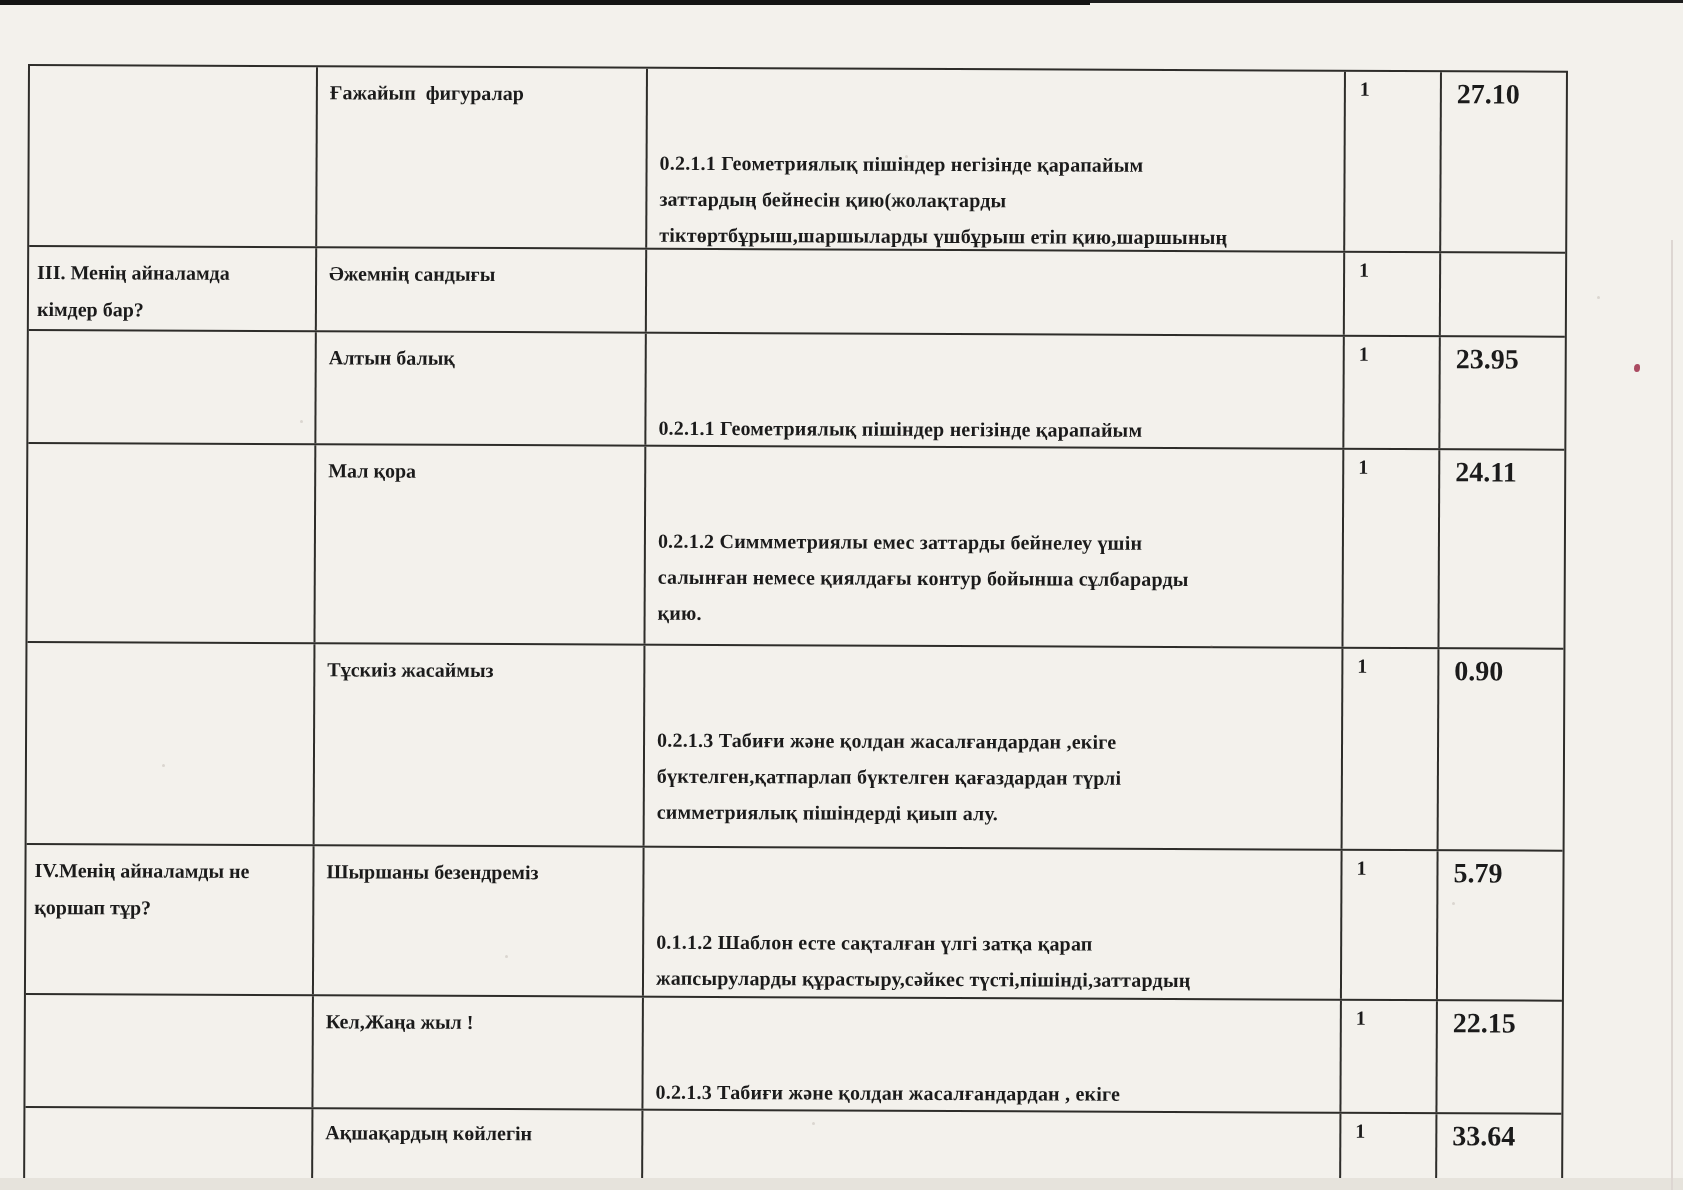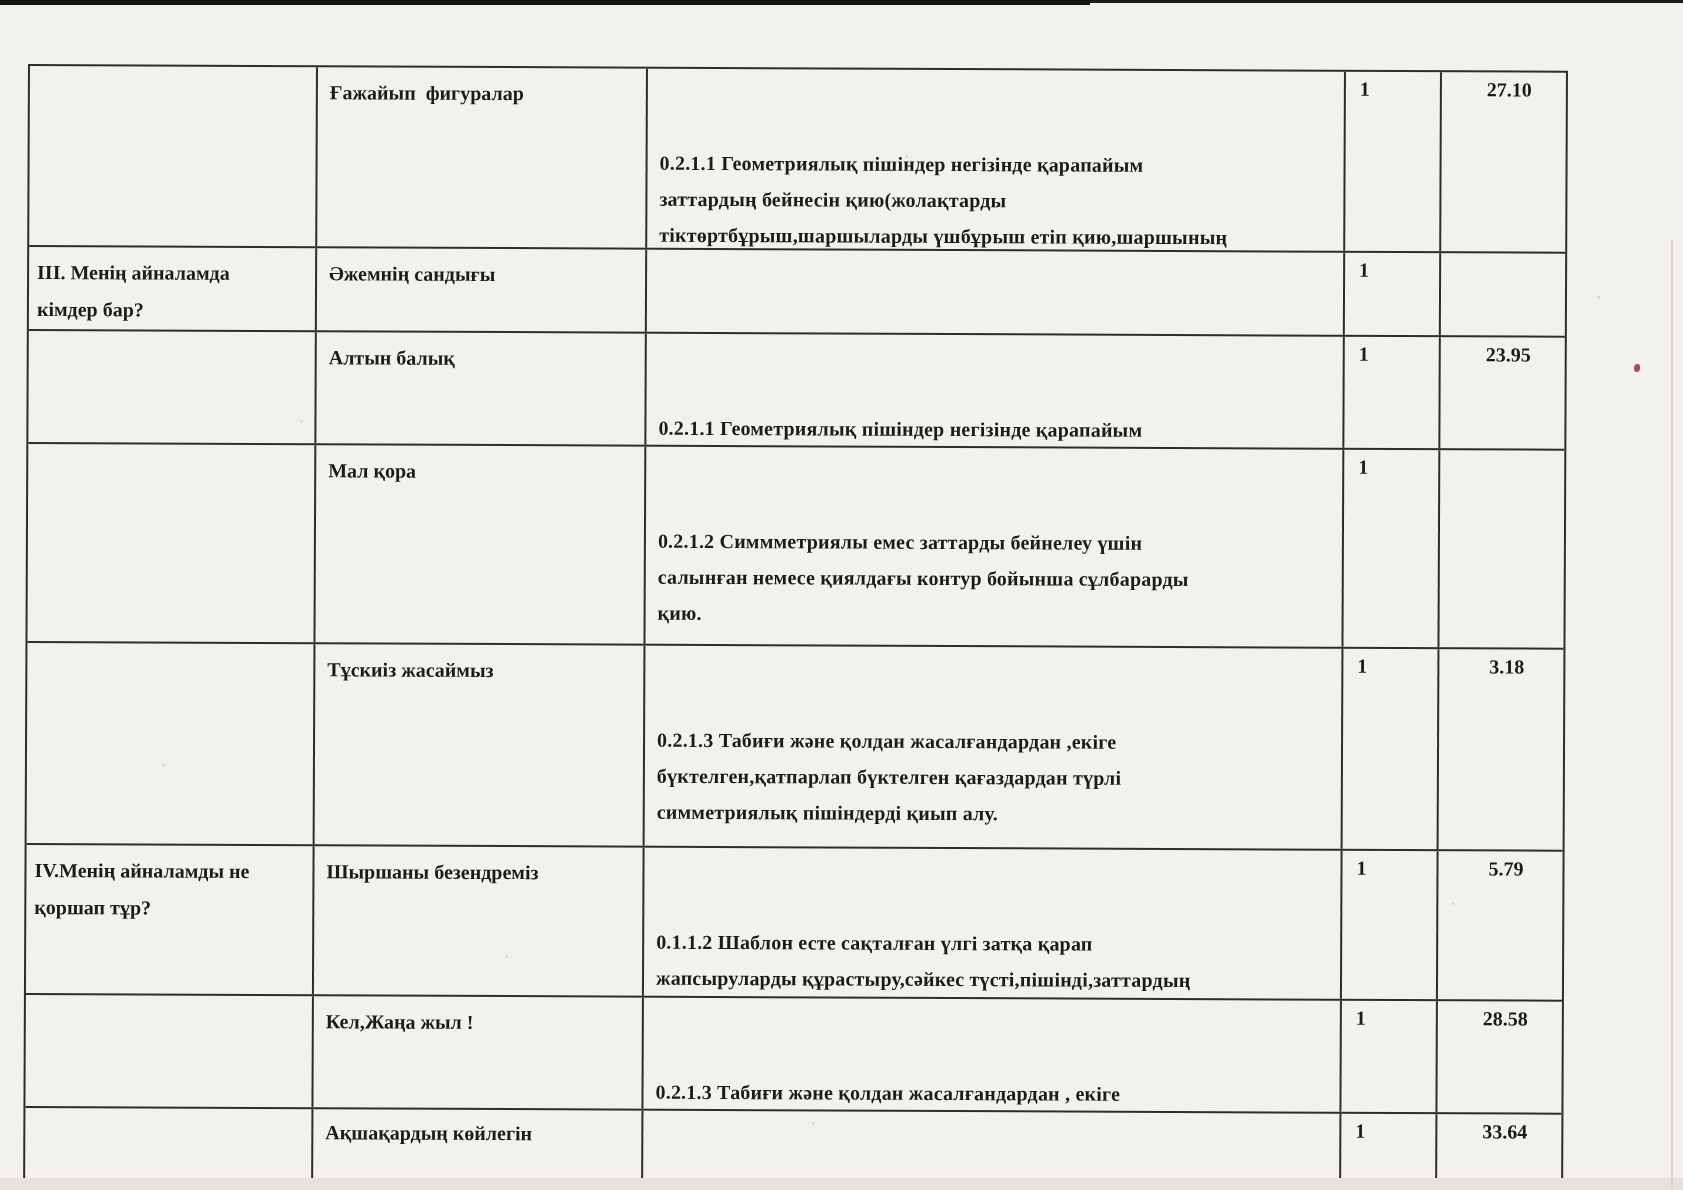--- a/index.html
+++ b/index.html
@@ -40,21 +40,21 @@
   .cell {
     box-sizing: border-box;
     border-right: 2px solid #2e2d2a;
     overflow: hidden;
     white-space: pre;
   }
   .c-section { width: 288px; padding: 7px 6px 0 8px;  font-size: 20px; line-height: 37px; }
   .c-topic   { width: 330px; padding: 7px 6px 0 12px; font-size: 20px; line-height: 36px; }
   .c-obj     { width: 698px; padding: 4px 8px 0 12px; font-size: 20px; line-height: 36px; letter-spacing: .2px; }
   .c-hours   { width: 96px;  padding: 6px 4px 0 14px; font-size: 20px; }
-  .c-date    { width: 124px; padding: 6px 4px 0 15px; font-size: 20px; border-right: none; flex: 1; text-align: center; }
+  .c-date    { width: 124px; padding: 6px 4px 0 15px; font-size: 28px; border-right: none; flex: 1; }
   .tight .c-obj   { line-height: 33px; padding-top: 3px; }
   .tight .c-topic { padding-top: 5px; }
 </style>
 </head>
 <body>
 
 <div class="paper">
 
   <div class="top-line-a"></div>
   <div class="top-line-b"></div>
@@ -101,33 +101,34 @@
     <div class="t-row rh-4">
       <div class="cell c-section"></div>
       <div class="cell c-topic">Мал қора</div>
       <div class="cell c-obj">
         <div class="obj-para">0.2.1.2 Симмметриялы емес заттарды бейнелеу үшін
 салынған немесе қиялдағы контур бойынша сұлбарарды
 қию.</div>
         
       </div>
       <div class="cell c-hours">1</div>
+      <div class="cell c-date">24.11</div>
     </div>
 
     <div class="t-row rh-5">
       <div class="cell c-section"></div>
       <div class="cell c-topic">Тұскиіз жасаймыз</div>
       <div class="cell c-obj">
         <div class="obj-para">0.2.1.3 Табиғи және қолдан жасалғандардан ,екіге
 бүктелген,қатпарлап бүктелген қағаздардан түрлі
 симметриялық пішіндерді қиып алу.</div>
         
       </div>
       <div class="cell c-hours">1</div>
-      <div class="cell c-date">3.18</div>
+      <div class="cell c-date">0.90</div>
     </div>
 
     <div class="t-row rh-6">
       <div class="cell c-section">IV.Менің айналамды не
 қоршап тұр?</div>
       <div class="cell c-topic">Шыршаны безендреміз</div>
       <div class="cell c-obj">
         <div class="obj-para">0.1.1.2 Шаблон есте сақталған үлгі затқа қарап
 жапсыруларды құрастыру,сәйкес түсті,пішінді,заттардың
 фактурасы мен пропорцияларын таңдау,бөлшектерді
@@ -139,21 +140,21 @@
 
     <div class="t-row rh-7">
       <div class="cell c-section"></div>
       <div class="cell c-topic">Кел,Жаңа жыл !</div>
       <div class="cell c-obj">
         <div class="obj-para">0.2.1.3 Табиғи және қолдан жасалғандардан , екіге
 бүктелген,қатпарлап бүктелген қағаздардан түрлі
 симметриялық пішіндерді қиып алу</div>
       </div>
       <div class="cell c-hours">1</div>
-      <div class="cell c-date">28.58</div>
+      <div class="cell c-date">22.15</div>
     </div>
 
     <div class="t-row rh-8 tight">
       <div class="cell c-section"></div>
       <div class="cell c-topic">Ақшақардың көйлегін</div>
       <div class="cell c-obj">
         <div class="obj-para">0.1.3.2 Қуыршақтар мен ойыншықтарға арнап ұлттық
 бұйымдарды, сондайақ қазақ ою-өрнектерінің желісімен</div>
       </div>
       <div class="cell c-hours">1</div>

